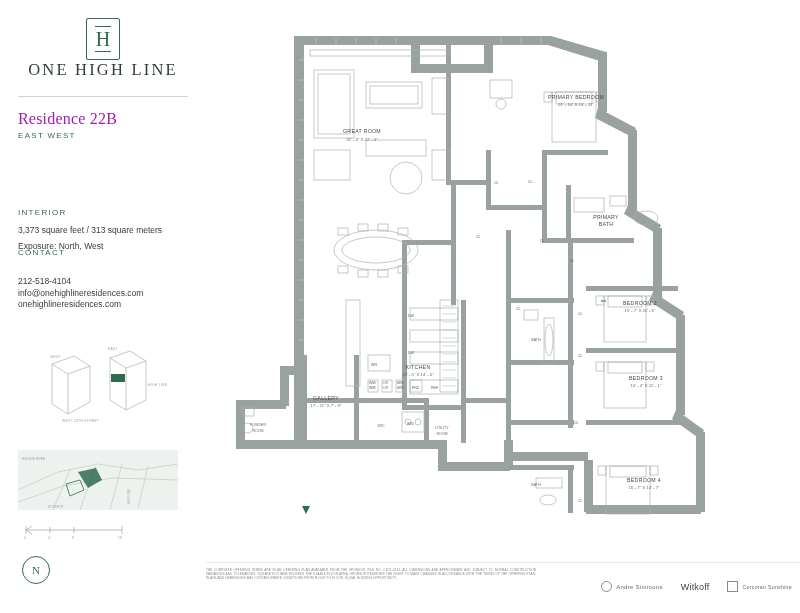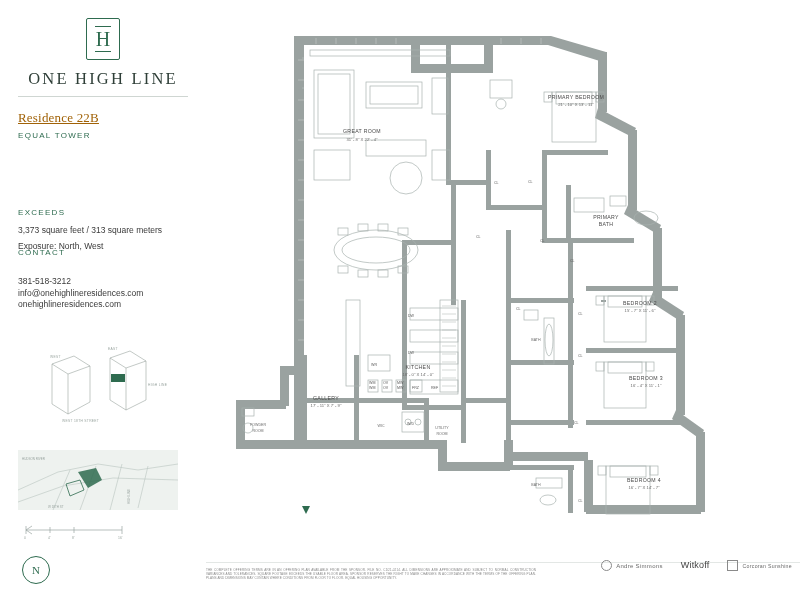--- a/index.html
+++ b/index.html
@@ -23,32 +23,32 @@
     border:1.2px solid #2e6b4f;border-radius:2px;
   }
   .logo-mark .h{
     position:absolute;left:50%;top:50%;transform:translate(-50%,-50%);
     color:#2e6b4f;font-family:"Liberation Serif",serif;font-size:20px;line-height:1;
     letter-spacing:0;
   }
   .logo-mark .bar-t{position:absolute;left:8px;right:8px;top:7px;height:1px;background:#2e6b4f;}
   .logo-mark .bar-b{position:absolute;left:8px;right:8px;bottom:7px;height:1px;background:#2e6b4f;}
   .logo-text{
-    margin-top:9px;text-align:center;
+    margin-top:0;text-align:center;
     font-family:"Liberation Serif", serif;
     font-size:16.5px;letter-spacing:2.2px;color:#2f3f38;white-space:nowrap;
   }
   .rule{
     position:absolute;left:18px;width:170px;height:1px;background:#cfd6d2;
   }
 
   .res-title{
     position:absolute;left:18px;top:110px;
     font-family:"Liberation Serif", serif;
-    font-size:13px;color:#a16207;letter-spacing:.2px;text-decoration:underline;
+    font-size:16px;color:#a21caf;letter-spacing:.2px;
   }
   .res-sub{
     position:absolute;left:18px;top:131px;
     font-size:8px;letter-spacing:1.3px;color:#2e6b4f;
   }
   .beds{
     position:absolute;left:18px;top:150px;
     font-size:8.5px;line-height:11.5px;color:#3a3a3a;
   }
   .interior-h{
@@ -98,21 +98,21 @@
   
   .footer{
     position:absolute;left:206px;top:560px;width:594px;height:48px;
   }
   .disclaimer{
     position:absolute;left:0;top:8px;width:330px;
     font-size:3.1px;line-height:4.2px;color:#8a8a8a;letter-spacing:.1px;
     text-align:justify;
   }
   .footer-logos{
-    position:absolute;right:8px;top:0;display:flex;align-items:flex-start;gap:18px;
+    position:absolute;right:8px;top:21px;display:flex;align-items:center;gap:18px;
   }
   .fl{display:flex;align-items:center;gap:4px;color:#6b6b6b;}
   .fl .nm{font-size:6px;letter-spacing:.3px;}
   .fl .nm.big{font-size:9px;letter-spacing:.2px;color:#444;}
   .fl .nm.two{font-size:5.2px;line-height:6px;}
   .dot-logo{width:9px;height:9px;border:1px solid #8a8a8a;border-radius:50%;}
   .sq-logo{width:9px;height:9px;border:1px solid #8a8a8a;}
 
   .footer-rule{position:absolute;left:0;top:2px;width:594px;height:1px;background:#e3e7e5;}
 </style>
@@ -128,28 +128,28 @@
         <div class="bar-t"></div>
         <div class="bar-b"></div>
         <div class="h">H</div>
       </div>
       <div class="logo-text">ONE HIGH LINE</div>
     </div>
 
     <div class="rule" style="top:96px"></div>
 
     <div class="res-title">Residence 22B</div>
-    <div class="res-sub">EQUAL TOWER</div>
-
-    <div class="interior-h">EXCEEDS</div>
+    <div class="res-sub">EAST WEST</div>
+
+    <div class="interior-h">INTERIOR</div>
     <div class="interior-b" style="white-space:pre-line">3,373 square feet / 313 square meters
 Exposure: North, West</div>
 
     <div class="contact-h">CONTACT</div>
-    <div class="contact-b" style="white-space:pre-line">381-518-3212
+    <div class="contact-b" style="white-space:pre-line">212-518-4104
 info@onehighlineresidences.com
 onehighlineresidences.com</div>
 
     <div class="bldg">
       <svg width="160" height="80" viewBox="0 0 160 80">
         <g stroke="#9aa5a0" stroke-width="0.6" fill="none">
           <path d="M30 18 L52 10 L68 20 L68 56 L46 68 L30 58 Z"></path>
           <path d="M30 18 L46 28 L68 20"></path>
           <path d="M46 28 L46 68"></path>
           <path d="M88 12 L108 5 L124 15 L124 54 L104 64 L88 54 Z"></path>

